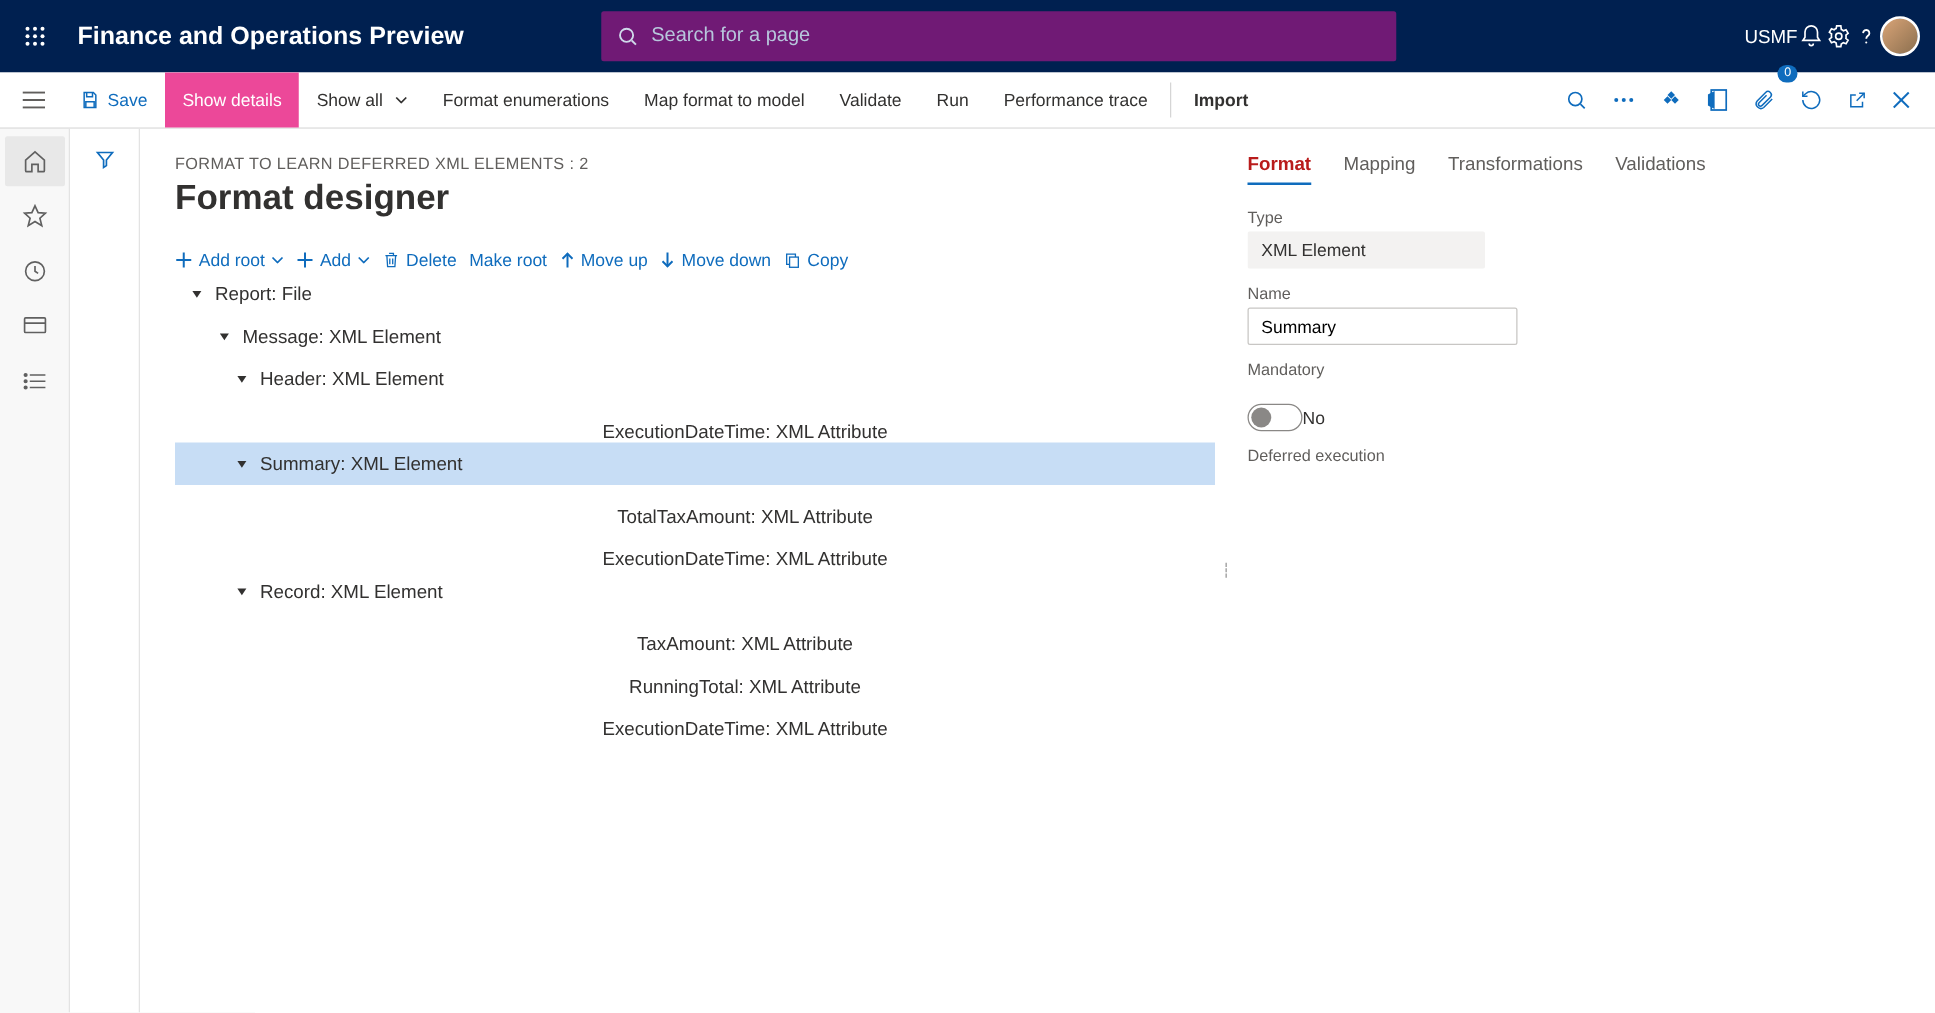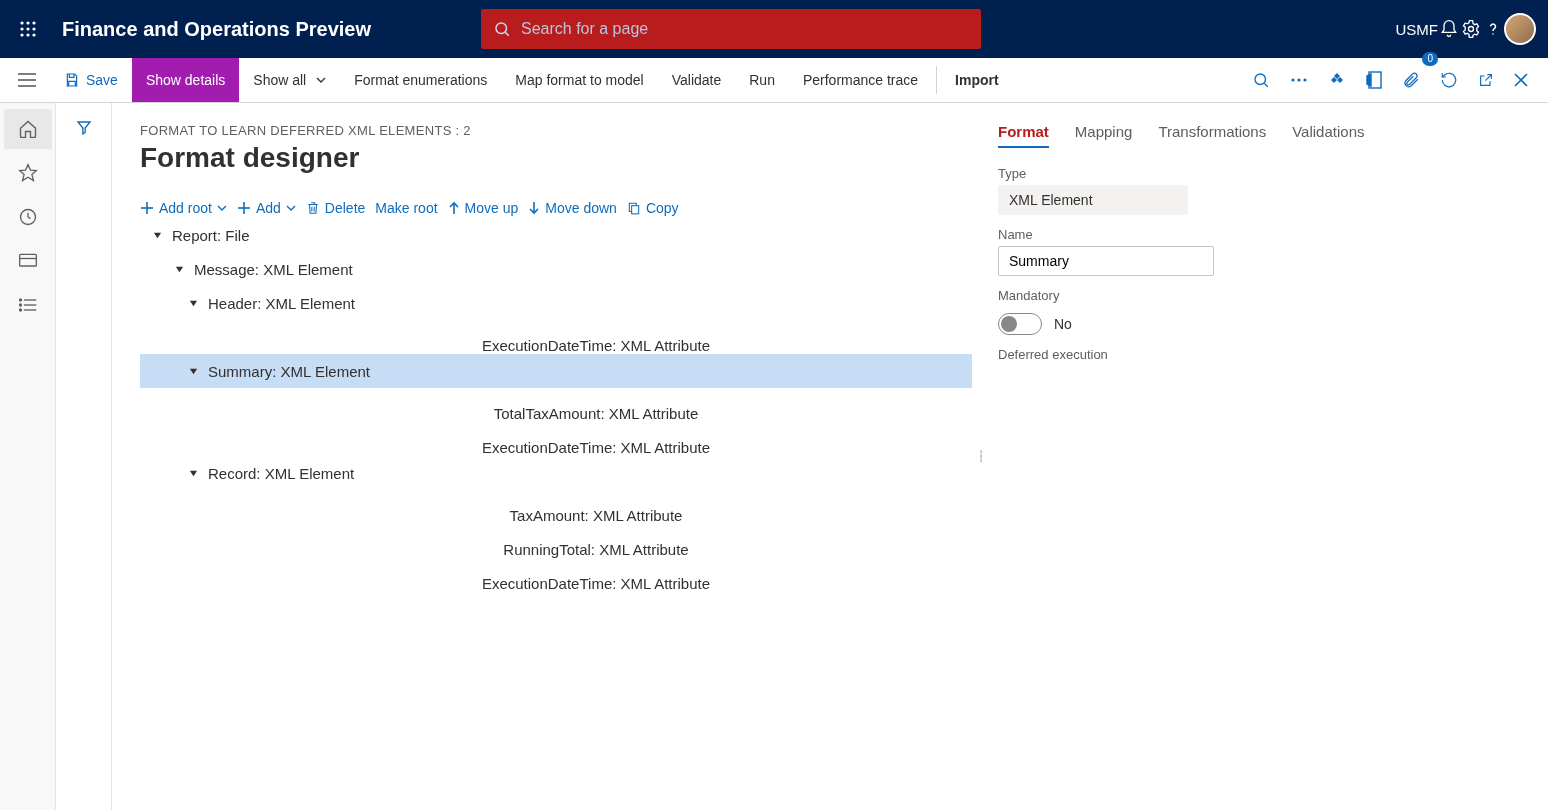--- a/index.html
+++ b/index.html
@@ -23,22 +23,22 @@
     padding: 0 12px;
   }
   .waffle {
     width: 32px; height: 32px;
     display: flex; align-items: center; justify-content: center;
     margin-right: 18px;
   }
   .app-title { font-size: 20px; font-weight: 600; flex: 0 0 auto; margin-right: 60px; }
   .topbar .spacer-left { width: 50px; }
   .search-wrap {
-    background: #b91c1c;
-    height: 40px; width: 500px; border-radius: 2px;
+    background: #701a75;
+    height: 40px; width: 636px; border-radius: 2px;
     display: flex; align-items: center; padding: 0 12px;
     color: #B7C6DC;
     font-size: 16px;
   }
   .search-wrap svg { margin-right: 10px; }
   .topbar-right {
     margin-left: auto;
     display: flex; align-items: center; 
   }
   .topbar-right .company { font-size: 15px; }
@@ -54,21 +54,21 @@
     padding-left: 4px;
   }
   .cmdbar button, .cmdbar .cmdbtn {
     background: none; border: none; font: inherit; color:#323130;
     padding: 0 14px; display: flex; align-items:center; gap:6px;
     cursor: pointer; height:100%;
   }
   .cmdbtn.save { color:#0F6CBD; }
   .cmdbtn.save svg { stroke:#0F6CBD; }
   .cmdbtn.primary {
-    background:#a21caf; color:#fff;
+    background:#ec4899; color:#fff;
   }
   .cmdbar .divider { width:1px; background:#d5d5d5; margin:8px 4px; }
   .cmdbtn.iconbtn { padding:0 10px; color:#0F6CBD; }
   .cmdbtn .caret { margin-left:4px; }
   .cmdbar-right { margin-left:auto; display:flex; align-items:center; padding-right:10px; }
   .cmdbar-right .badge {
     position:relative;
   }
   .cmdbar-right .badge .dot {
     position:absolute; top:-6px; right:-8px;
@@ -121,21 +121,21 @@
   .tabs { display:flex; gap:26px; margin:0 0 18px 0; border-bottom:0; }
   .tab { color:#605E5C; font-size:15px; padding-bottom:6px; cursor:pointer; }
   .tab.active { color:#b91c1c; font-weight:600; border-bottom:2px solid #0F6CBD; }
 
   .field-label { font-size:13px; color:#605E5C; margin-bottom:4px; margin-top:12px; }
   .readonly-field, .text-input {
     background:#faf9f8; border:1px solid #e3e2e0; padding:6px 10px; font-size:14px; border-radius:2px;
   }
   .readonly-field { border-color:transparent; background:#f3f2f1; width:190px; }
   .text-input { width:216px; background:#fff; border:1px solid #C8C6C4; }
-  .toggle-row { display:flex; align-items:center; gap:12px; margin-top:10px; }
+  .toggle-row { display:flex; align-items:center; margin-top:20px; }
   .toggle {
     width:44px; height:22px; border-radius:11px; background:#fff; border:1px solid #8a8886;
     position:relative; cursor:pointer;
   }
   .toggle .knob { width:16px; height:16px; border-radius:50%; background:#8a8886; position:absolute; top:2px; left:2px; transition:left .1s; }
   .toggle.on { background:#0F6CBD; border-color:#0F6CBD; }
   .toggle.on .knob { background:#fff; left:24px; }
   .toggle-text { font-size:14px; }
 
   .cursor-hand {

